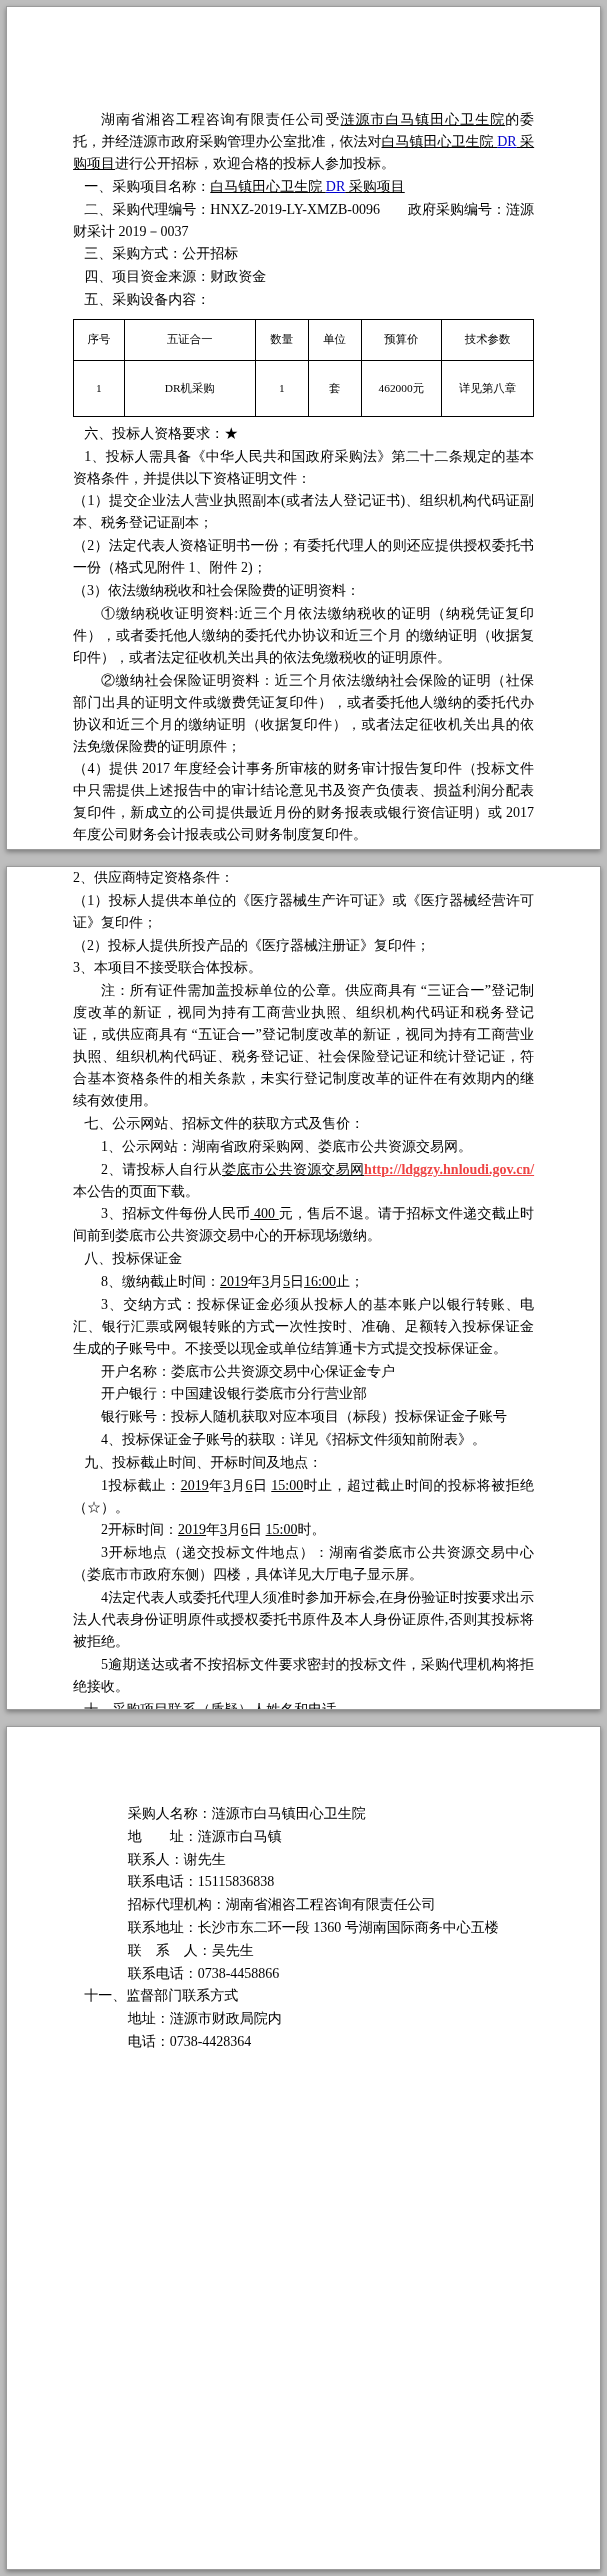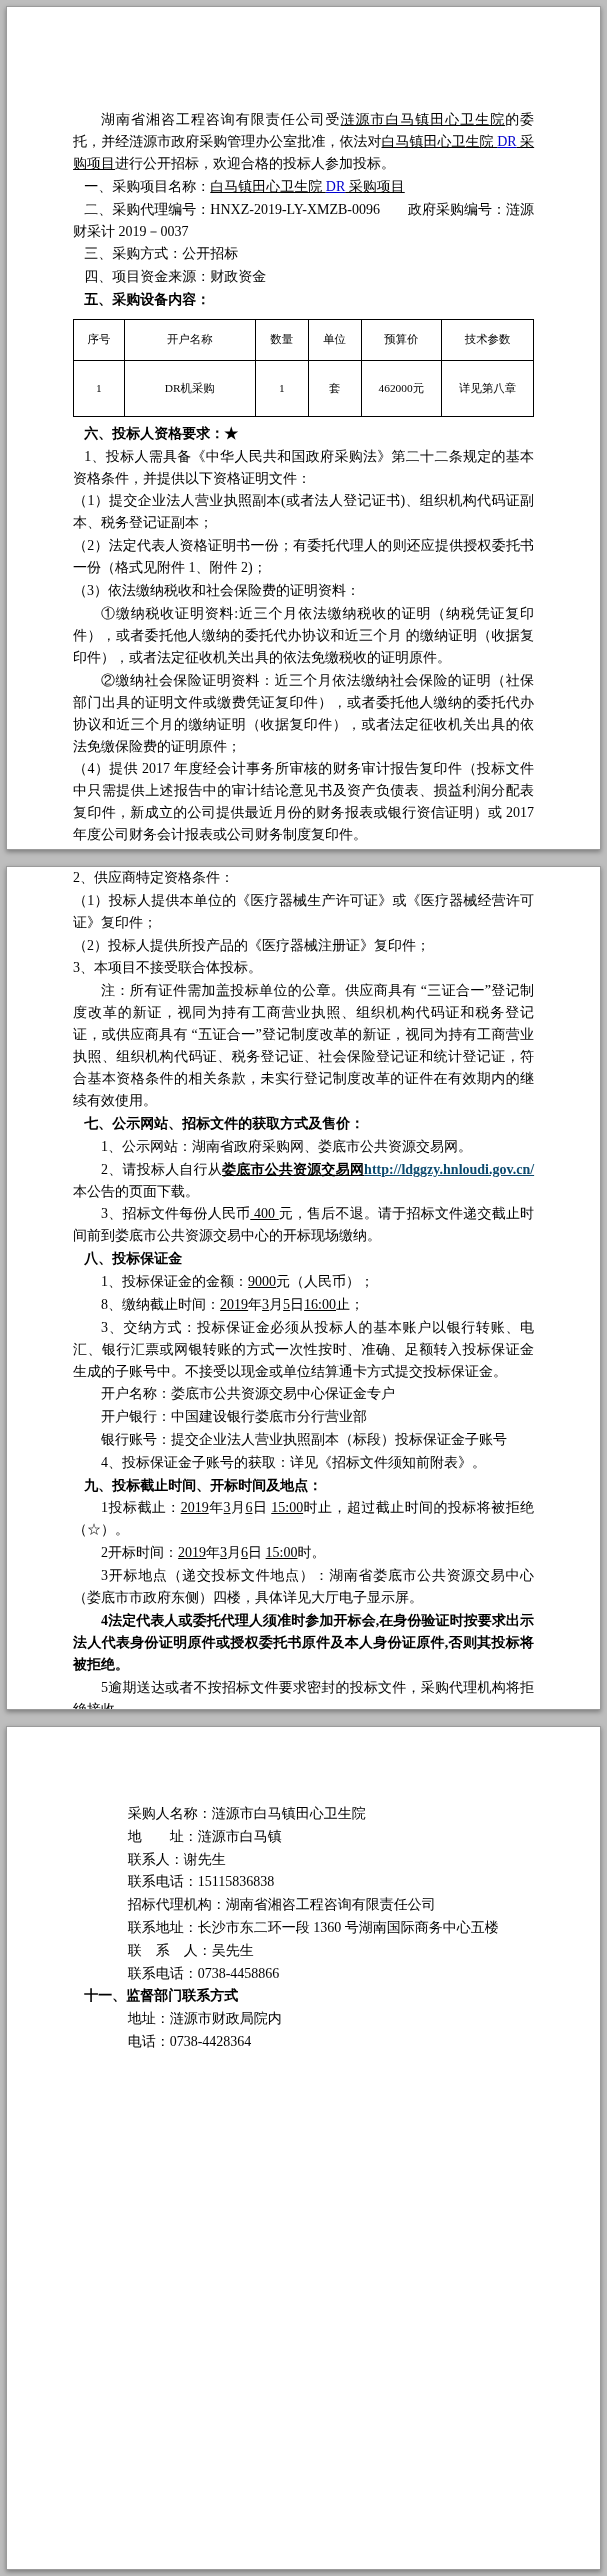--- a/index.html
+++ b/index.html
@@ -16,24 +16,24 @@
   }
   .page:last-child { margin-bottom:0; }
   .page-1 { padding-top:102px; }
   .page-2 { }
   .page-3 { padding-top:76px; }
 
   .para { font-size:14px; line-height:22px; text-align:justify; margin:0 0 0.8px 0; }
   .ind-1 { text-indent:0.8em; }
   .ind-2 { text-indent:2em; }
   .pad-4 { padding-left:3.9em; }
-  .b { font-weight:bold; }
+  .b { font-weight:normal; }
   .u { text-decoration:underline; }
   .blue { color:#0000cc; }
-  .link { color:#0c4a6e; text-decoration:underline; font-weight:bold; cursor:pointer; }
+  .link { color:#ef4444; text-decoration:underline; font-weight:bold; cursor:pointer; }
 
   .doc-table {
     table-layout:fixed; width:100%; border-collapse:collapse;
     border:1.5px solid #000; margin:7.6px 0 6.1px 0;
     font-size:11.4px;
   }
   .doc-table th, .doc-table td {
     border:0.8px solid #000; text-align:center; vertical-align:middle;
     font-weight:normal; padding:1.5px 3.1px; overflow:hidden;
   }
@@ -52,21 +52,21 @@
         <p class="para ind-2"><span>湖南省湘咨工程咨询有限责任公司受</span><span class="u">涟源市白马镇田心卫生院</span><span>的委托，并经涟源市政府采购管理办公室批准，依法对</span><span class="u">白马镇田心卫生院 </span><span class="u blue">DR</span><span class="u"> 采购项目</span><span>进行公开招标，欢迎合格的投标人参加投标。</span></p>
         <p class="para ind-1"><span>一、采购项目名称：</span><span class="u">白马镇田心卫生院 </span><span class="u blue">DR</span><span class="u"> 采购项目</span></p>
         <p class="para ind-1"><span>二、采购代理编号：HNXZ-2019-LY-XMZB-0096　　政府采购编号：涟源财采计 2019－0037</span></p>
         <p class="para ind-1"><span>三、采购方式：公开招标</span></p>
         <p class="para ind-1"><span>四、项目资金来源：财政资金</span></p>
         <p class="para ind-1 b"><span>五、采购设备内容：</span></p>
         <table class="doc-table">
           <tbody>
             <tr>
               <th>序号</th>
-              <th>开户名称</th>
+              <th>五证合一</th>
               <th>数量</th>
               <th>单位</th>
               <th>预算价</th>
               <th>技术参数</th>
             </tr>
             <tr>
               <td>1</td>
               <td>DR机采购</td>
               <td>1</td>
               <td>套</td>
@@ -91,26 +91,25 @@
         <p class="para"><span>2、供应商特定资格条件：</span></p>
         <p class="para"><span>（1）投标人提供本单位的《医疗器械生产许可证》或《医疗器械经营许可证》复印件；</span></p>
         <p class="para"><span>（2）投标人提供所投产品的《医疗器械注册证》复印件；</span></p>
         <p class="para"><span>3、本项目不接受联合体投标。</span></p>
         <p class="para ind-2"><span>注：所有证件需加盖投标单位的公章。供应商具有 “三证合一”登记制度改革的新证，视同为持有工商营业执照、组织机构代码证和税务登记证，或供应商具有 “五证合一”登记制度改革的新证，视同为持有工商营业执照、组织机构代码证、税务登记证、社会保险登记证和统计登记证，符合基本资格条件的相关条款，未实行登记制度改革的证件在有效期内的继续有效使用。</span></p>
         <p class="para ind-1 b"><span>七、公示网站、招标文件的获取方式及售价：</span></p>
         <p class="para ind-2"><span>1、公示网站：湖南省政府采购网、娄底市公共资源交易网。</span></p>
         <p class="para ind-2"><span>2、请投标人自行从</span><span class="b u">娄底市公共资源交易网</span><span class="link">http://ldggzy.hnloudi.gov.cn/</span><span>本公告的页面下载。</span></p>
         <p class="para ind-2"><span>3、招标文件每份人民币</span><span class="u"> 400 </span><span>元，售后不退。请于招标文件递交截止时间前到娄底市公共资源交易中心的开标现场缴纳。</span></p>
         <p class="para ind-1 b"><span>八、投标保证金</span></p>
-        <p class="para ind-2"><span>1、投标保证金的金额：</span><span class="u">9000</span><span>元（人民币）；</span></p>
         <p class="para ind-2"><span>8、缴纳截止时间：</span><span class="u">2019</span><span>年</span><span class="u">3</span><span>月</span><span class="u">5</span><span>日</span><span class="u">16:00</span><span>止；</span></p>
         <p class="para ind-2"><span>3、交纳方式：投标保证金必须从投标人的基本账户以银行转账、电汇、银行汇票或网银转账的方式一次性按时、准确、足额转入投标保证金生成的子账号中。不接受以现金或单位结算通卡方式提交投标保证金。</span></p>
         <p class="para ind-2"><span>开户名称：娄底市公共资源交易中心保证金专户</span></p>
         <p class="para ind-2"><span>开户银行：中国建设银行娄底市分行营业部</span></p>
-        <p class="para ind-2"><span>银行账号：提交企业法人营业执照副本（标段）投标保证金子账号</span></p>
+        <p class="para ind-2"><span>银行账号：投标人随机获取对应本项目（标段）投标保证金子账号</span></p>
         <p class="para ind-2"><span>4、投标保证金子账号的获取：详见《招标文件须知前附表》。</span></p>
         <p class="para ind-1 b"><span>九、投标截止时间、开标时间及地点：</span></p>
         <p class="para ind-2"><span>1投标截止：</span><span class="u">2019</span><span>年</span><span class="u">3</span><span>月</span><span class="u">6</span><span>日 </span><span class="u">15:00</span><span>时止，超过截止时间的投标将被拒绝（☆）。</span></p>
         <p class="para ind-2"><span>2开标时间：</span><span class="u">2019</span><span>年</span><span class="u">3</span><span>月</span><span class="u">6</span><span>日 </span><span class="u">15:00</span><span>时。</span></p>
         <p class="para ind-2"><span>3开标地点（递交投标文件地点）：湖南省娄底市公共资源交易中心（娄底市市政府东侧）四楼，具体详见大厅电子显示屏。</span></p>
         <p class="para ind-2 b"><span>4法定代表人或委托代理人须准时参加开标会,在身份验证时按要求出示法人代表身份证明原件或授权委托书原件及本人身份证原件,否则其投标将被拒绝。</span></p>
         <p class="para ind-2"><span>5逾期送达或者不按招标文件要求密封的投标文件，采购代理机构将拒绝接收。</span></p>
         <p class="para ind-1 b"><span>十、采购项目联系（质疑）人姓名和电话</span></p>
       </div>
   </div>

